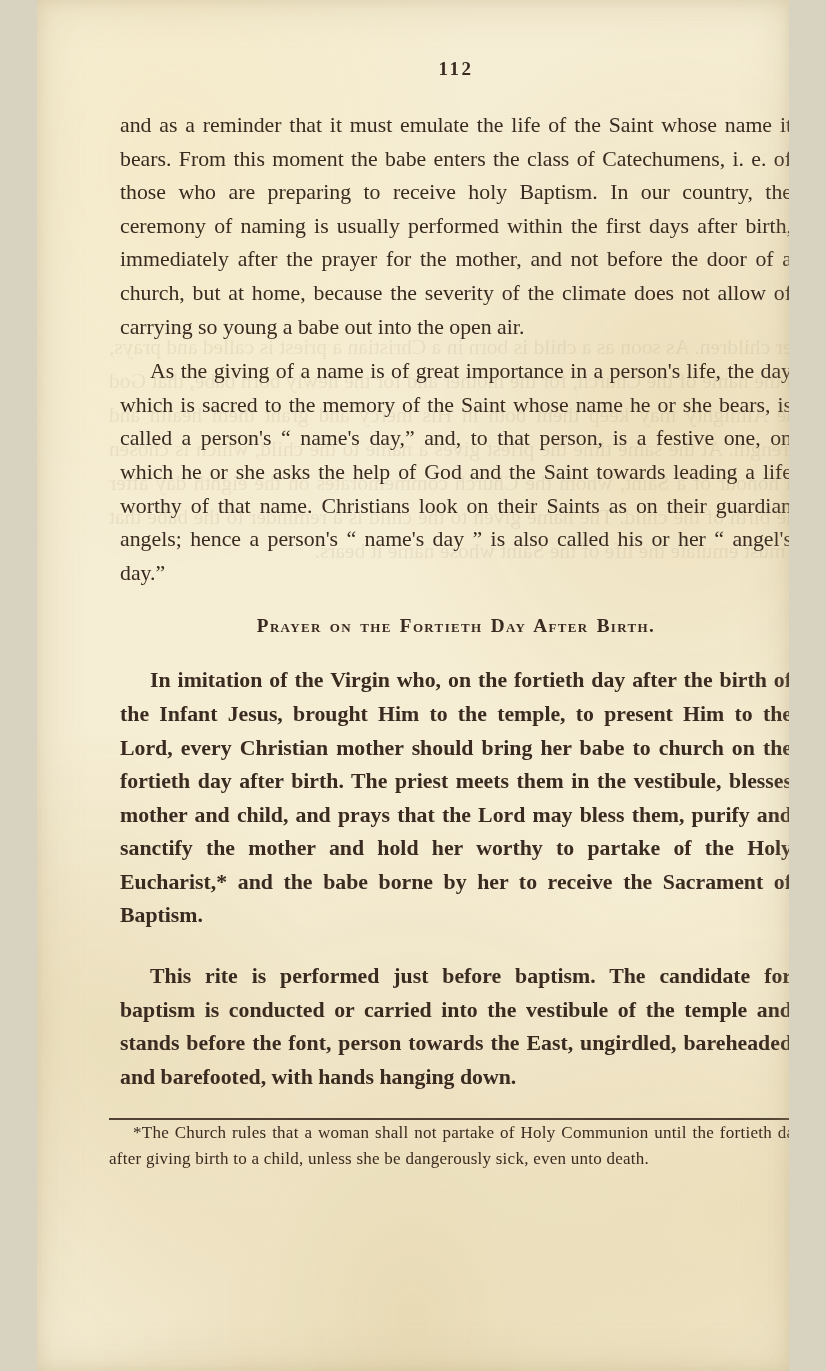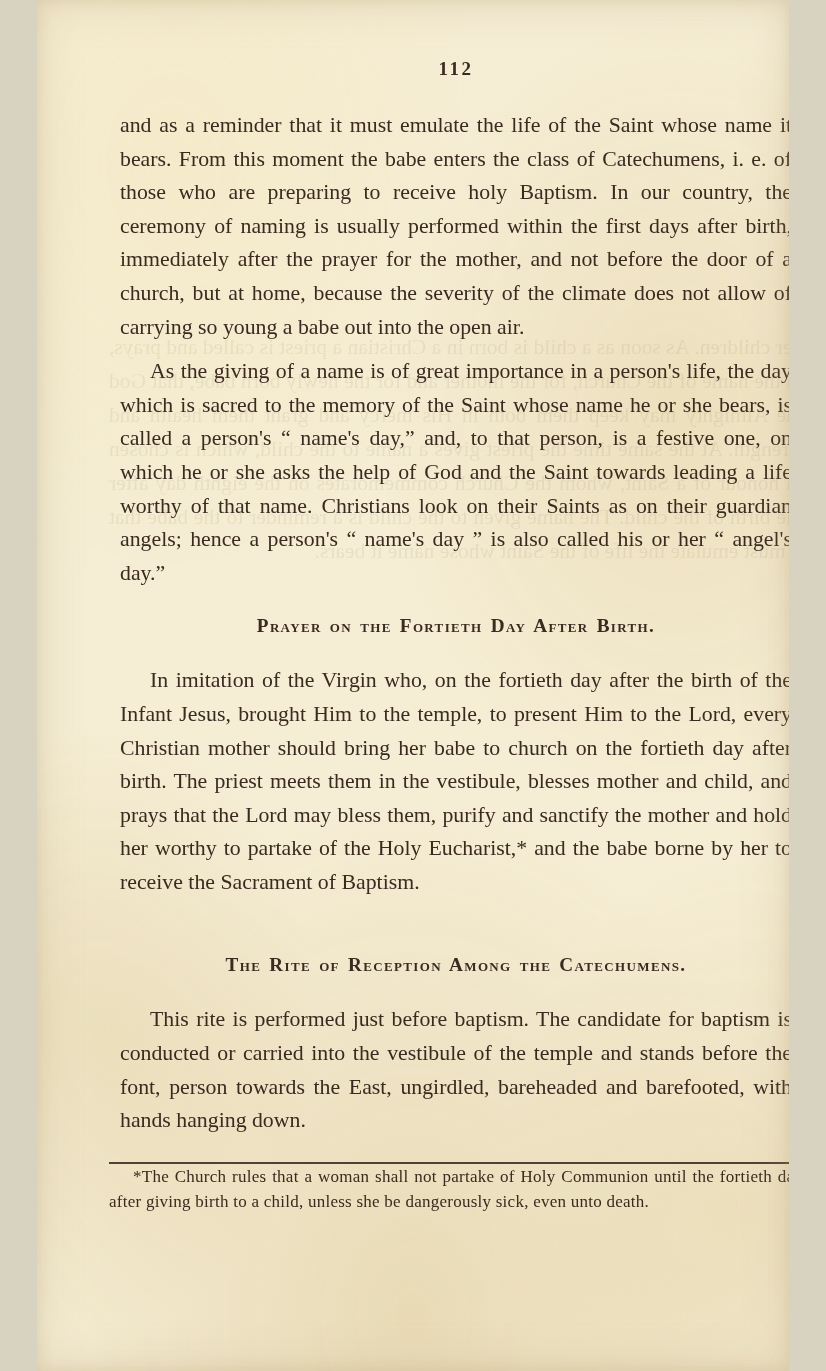--- a/index.html
+++ b/index.html
@@ -89,21 +89,21 @@
     text-align: center;
     font-size: 19.2px;
     font-variant: small-caps;
     letter-spacing: 1.35px;
     margin: 0;
     word-spacing: 2px;
   }
   .head-prayer   { margin-top: 25px; }
   .head-rite     { margin-top: 55px; }
 
-  .after-head { margin-top: 27px; }
+  .after-head { margin-top: 27px; font-weight: bold; }
 
   .fn-rule {
     width: 690px;
     height: 2px;
     background: #3a2a20;
     margin-top: 24px;
     opacity: 0.88;
   }
   .footnote {
     font-size: 17px;
@@ -132,21 +132,20 @@
     <div class="folio">112</div>
 
     <p class="body-p first">and as a reminder that it must emulate the life of the Saint whose name it bears. From this moment the babe enters the class of Catechumens, i. e. of those who are preparing to receive holy Baptism. In our country, the ceremony of naming is usually performed within the first days after birth, immediately after the prayer for the mother, and not before the door of a church, but at home, because the severity of the climate does not allow of carrying so young a babe out into the open air.</p>
 
     <p class="body-p indent">As the giving of a name is of great importance in a person's life, the day which is sacred to the memory of the Saint whose name he or she bears, is called a person's “ name's day,” and, to that person, is a festive one, on which he or she asks the help of God and the Saint towards leading a life worthy of that name. Christians look on their Saints as on their guardian angels; hence a person's “ name's day ” is also called his or her “ angel's day.”</p>
 
     <h2 class="section-head head-prayer">Prayer on the Fortieth Day  After Birth.</h2>
 
     <p class="body-p indent after-head">In imitation of the Virgin who, on the fortieth day after the birth of the Infant Jesus, brought Him to the temple, to present Him to the Lord, every Christian mother should bring her babe to church on the fortieth day after birth. The priest meets them in the vestibule, blesses mother and child, and prays that the Lord may bless them, purify and sanctify the mother and hold her worthy to partake of the Holy Eucharist,* and the babe borne by her to receive the Sacrament of Baptism.</p>
 
-    <h2 class="section-head head-rite">The Rite of Reception Among the Catechumens.</h2>
 
     <p class="body-p indent after-head">This rite is performed just before baptism. The candidate for baptism is conducted or carried into the vestibule of the temple and stands before the font, person towards the East, ungirdled, bareheaded and barefooted, with hands hanging down.</p>
 
     <div class="fn-rule"></div>
 
     <p class="footnote indent">*The Church rules that a woman shall not partake of Holy Communion until the fortieth day after giving birth to a child, unless she be dangerously sick, even unto death.</p>
 
   </div>
 
   <div class="paper-edges"></div>

